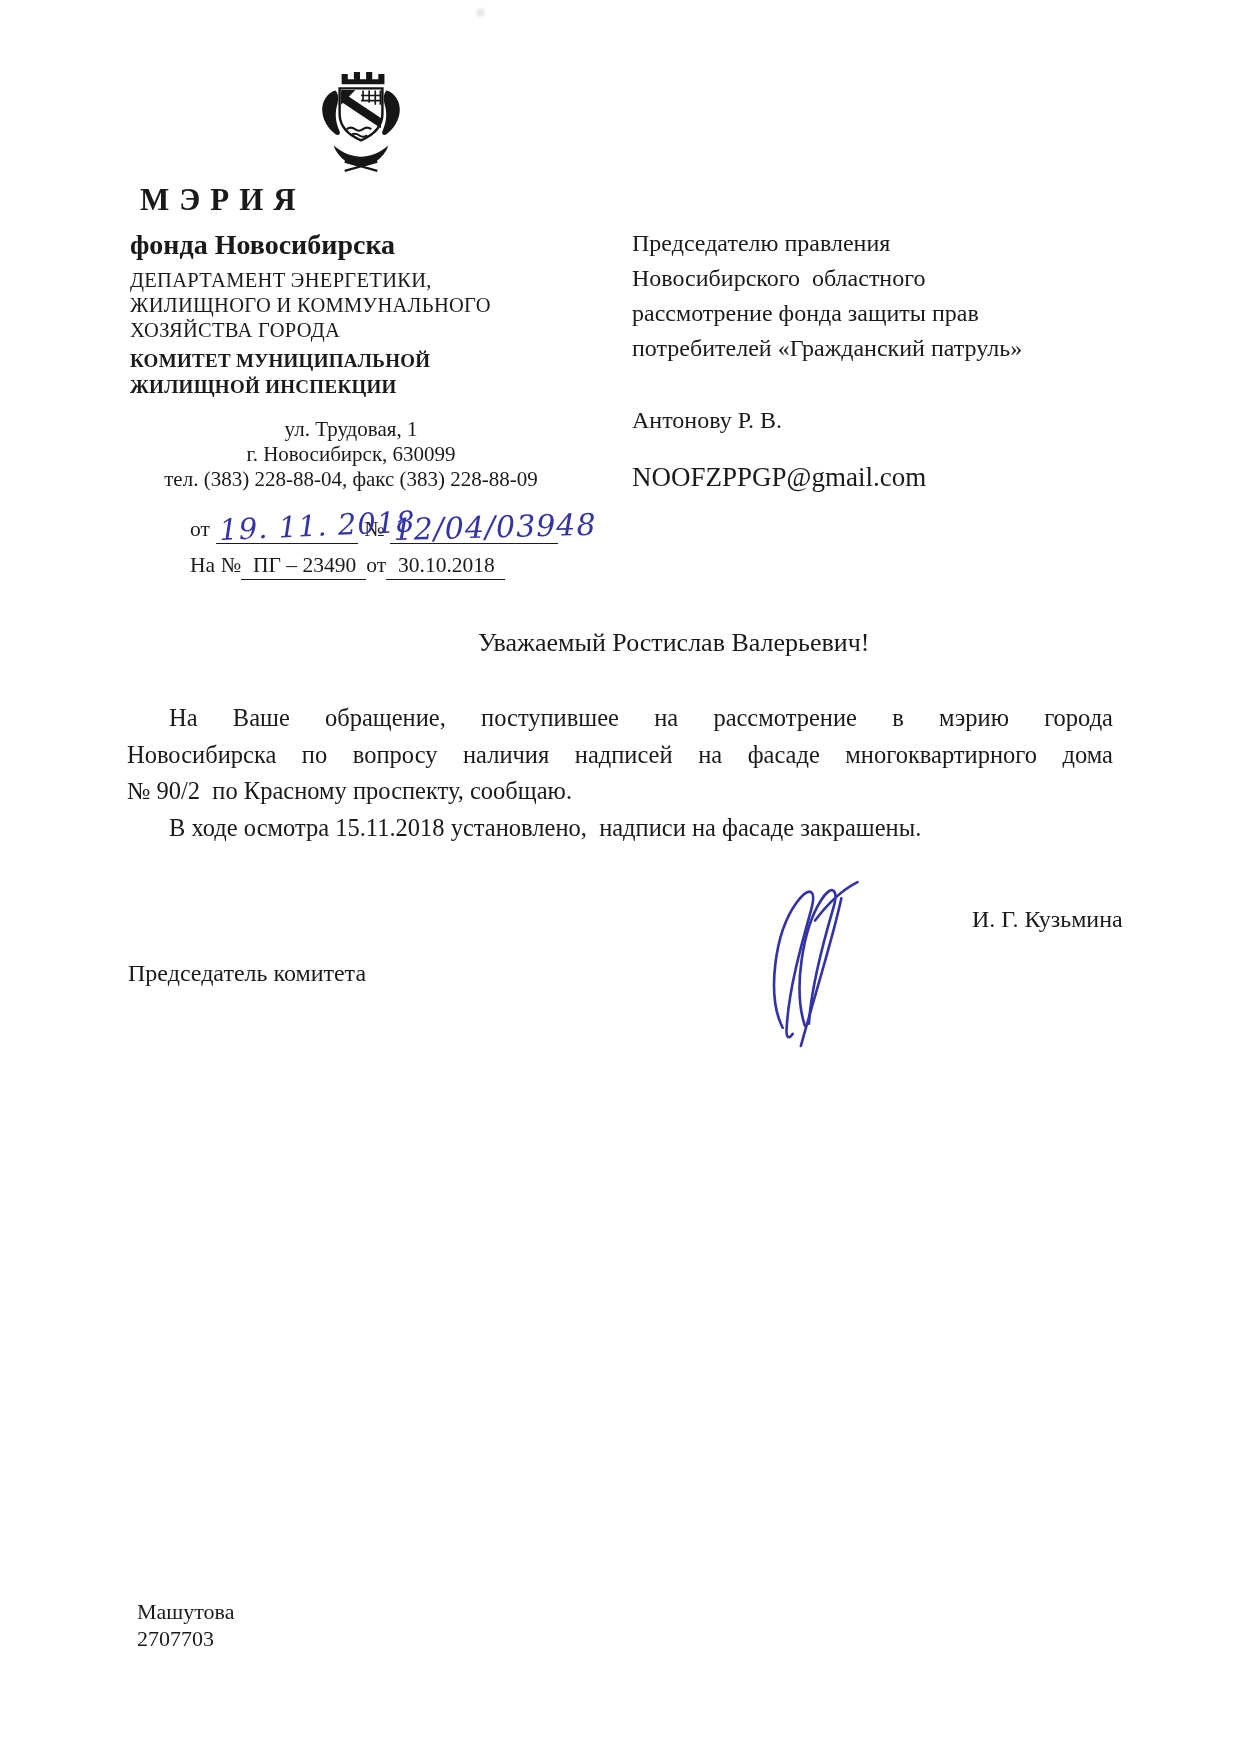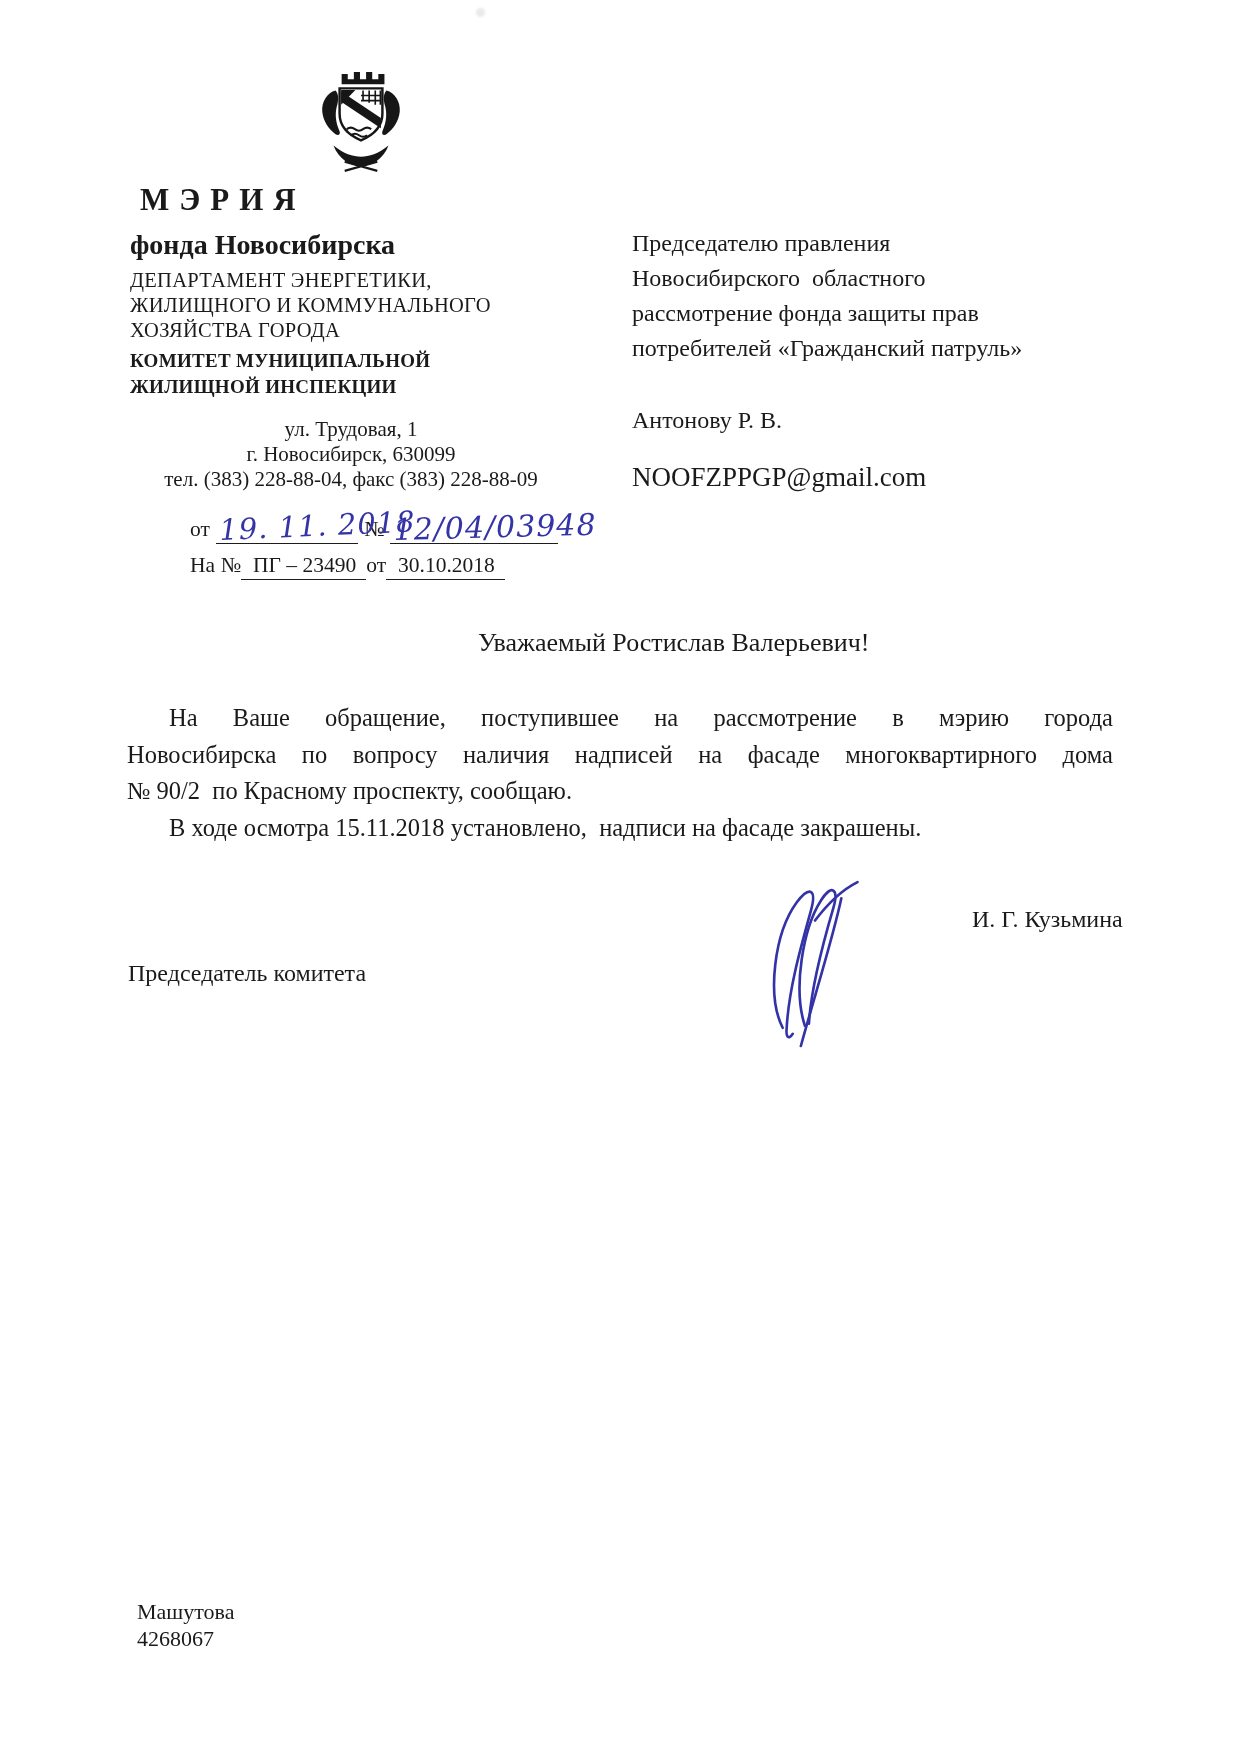--- a/index.html
+++ b/index.html
@@ -193,14 +193,14 @@
       <path d="M62 44 C74 28 88 14 104 6"></path>
       <path d="M88 22 C80 60 64 110 48 168"></path>
     </g>
   </svg>
 </div>
 
 <div class="abs signer-name">И. Г. Кузьмина</div>
 
 <div class="abs footer">
   <div>Машутова</div>
-  <div>4268067</div>
+  <div>2707703</div>
 </div>
 
 </body></html>

